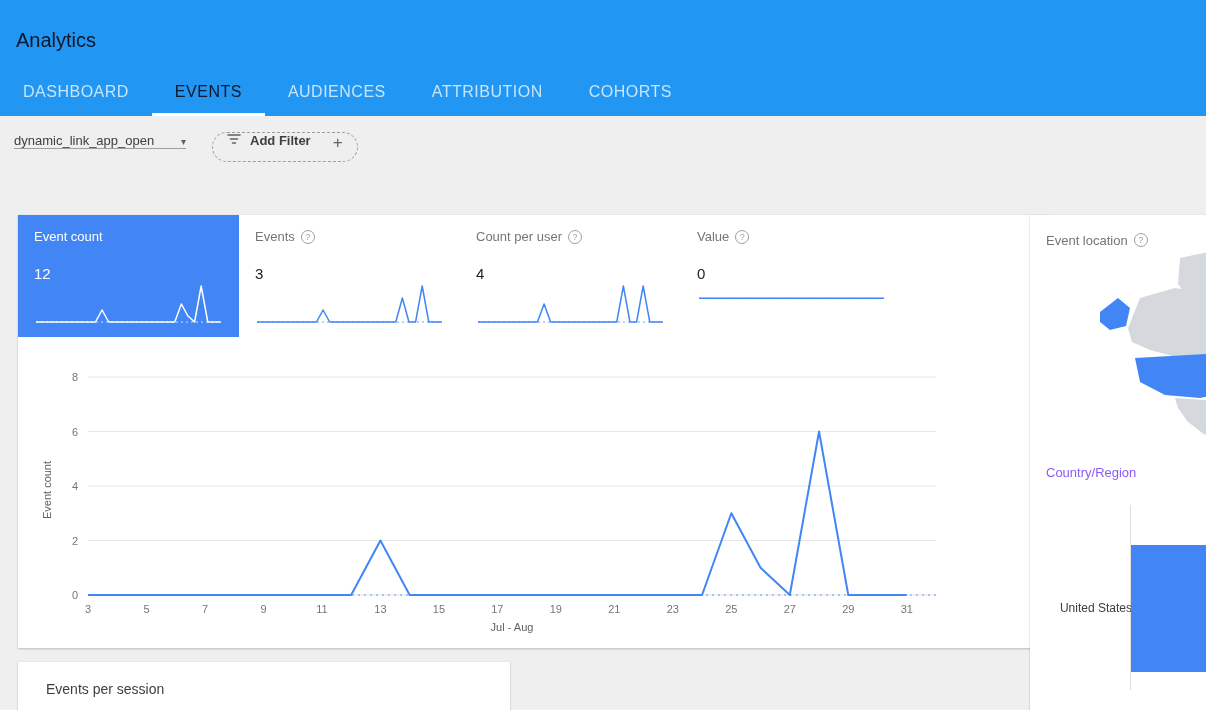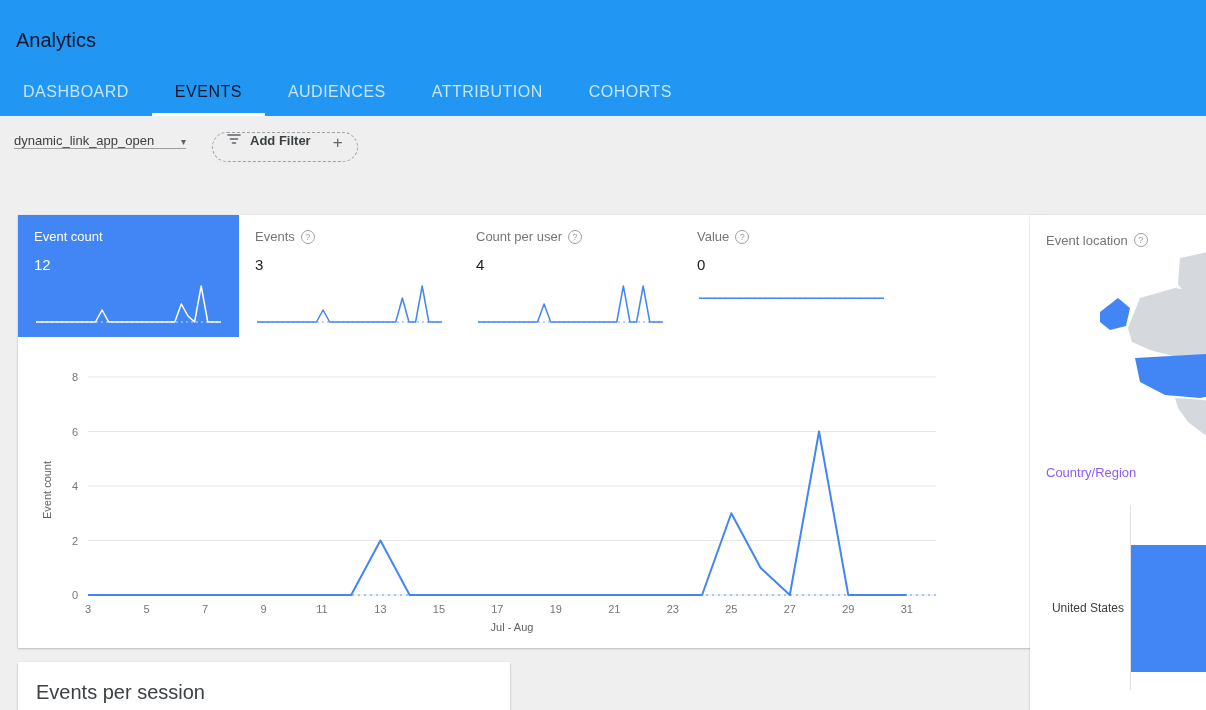--- a/index.html
+++ b/index.html
@@ -27,41 +27,41 @@
   
   .card{position:absolute;background:#fff;box-shadow:0 1px 2px rgba(0,0,0,.2),0 0 1px rgba(0,0,0,.1)}
   .main-card{left:18px;top:215px;width:1032px;height:433px}
   .right-card{left:1030px;top:215px;width:420px;height:520px}
   .bottom-card{left:18px;top:662px;width:492px;height:110px}
 
   
   .tiles{position:absolute;top:0;left:0;display:flex}
   .tile{width:221px;height:122px;position:relative;padding:14px 16px;cursor:pointer}
   .tile .tlabel{font-size:13px;color:#757575;display:flex;align-items:center}
-  .tile .tvalue{font-size:15px;color:#212124;margin-top:12px}
+  .tile .tvalue{font-size:15px;color:#212124;margin-top:21px}
   .tile.selected{background:#4285f4}
   .tile.selected .tlabel,.tile.selected .tvalue{color:#fff}
   .help{display:inline-flex;align-items:center;justify-content:center;width:14px;height:14px;border:1px solid #9e9e9e;
        border-radius:50%;font-size:9px;color:#9e9e9e;margin-left:6px;cursor:pointer}
   .spark{position:absolute;left:16px;bottom:12px;width:189px;height:46px}
 
   
   .ylabel{position:absolute;left:-85px;top:268px;width:230px;height:14px;text-align:center;
        font-size:11px;color:#616161;transform:rotate(-90deg)}
   .main-chart-svg{position:absolute;left:28px;top:148px}
 
   
   .panel-title{position:absolute;top:18px;left:16px;font-size:13px;color:#757575;display:flex;align-items:flex-start}
   .map-svg{position:absolute;left:50px;top:35px}
   .country-region{position:absolute;left:16px;top:250px;font-size:13px;color:#8b5cf6}
   .bar-axis{position:absolute;left:100px;top:290px;width:1px;height:185px;background:#e0e0e0}
-  .bar-label{position:absolute;left:0;top:386px;width:94px;text-align:right;font-size:12px;color:#3c4043}
+  .bar-label{position:absolute;left:8px;top:386px;width:94px;text-align:right;font-size:12px;color:#3c4043}
   .bar-rect{position:absolute;left:101px;top:330px;height:127px;background:#4285f4}
 
-  .bottom-title{position:absolute;top:19px;left:18px;font-size:20px;color:#3c4043}
+  .bottom-title{position:absolute;top:19px;left:28px;font-size:14px;color:#3c4043}
 </style>
 </head>
 <body>
 
 <div class="header">
   <div class="header-title">Analytics</div>
   <div class="tabs">
     <div class="tab">DASHBOARD</div>
     <div class="tab active">EVENTS</div>
     <div class="tab">AUDIENCES</div>

